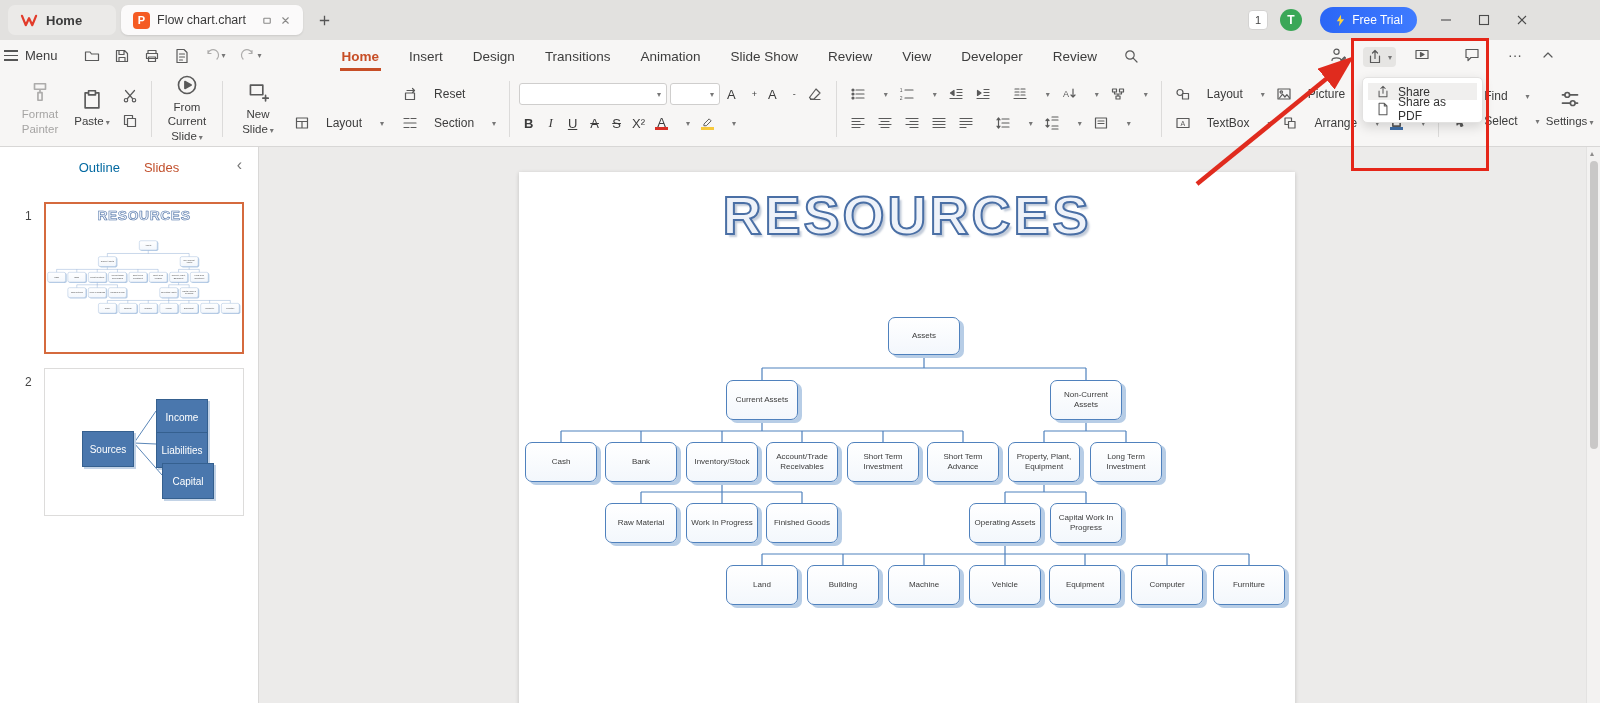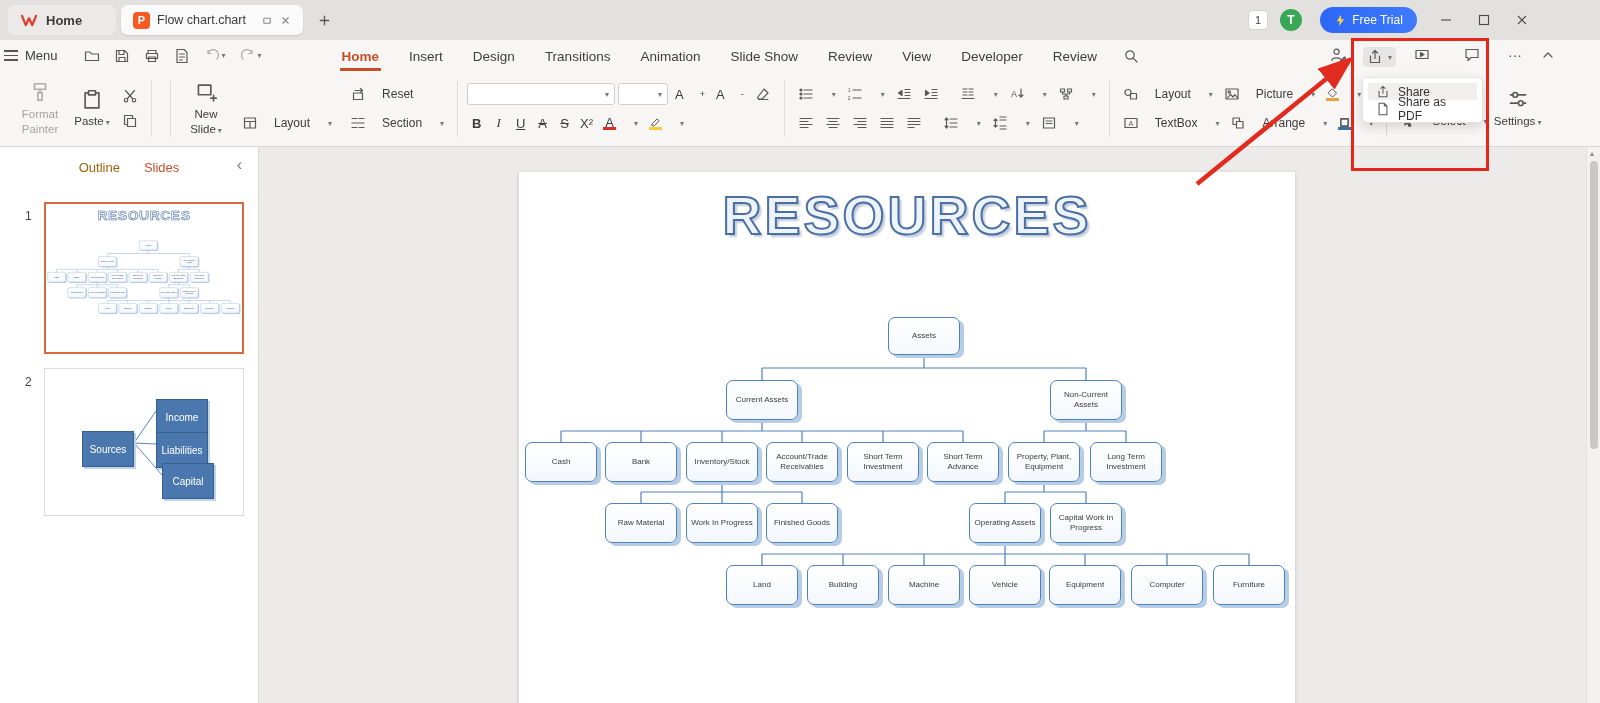--- a/index.html
+++ b/index.html
@@ -62,21 +62,21 @@
 
 .share-dropdown{position:absolute;left:1362px;top:77px;width:121px;background:#fff;border:1px solid #e3e2e1;border-radius:5px;box-shadow:0 4px 12px rgba(0,0,0,.14);z-index:55;padding:5px}
 .share-item{height:17px;display:flex;align-items:center;gap:8px;padding:0 8px;border-radius:0;font-size:12px;color:#333}
 .share-item.hovered{background:#f0efee}
 .red-box{position:absolute;left:1351px;top:38px;width:138px;height:133px;border:3px solid #e52619;z-index:70;pointer-events:none}
 .arrow-svg{position:absolute;left:1155px;top:48px;width:230px;height:145px;z-index:69;pointer-events:none}
 
 
 .sidebar{position:absolute;left:0;top:147px;width:259px;height:556px;background:#fff;border-right:1px solid #d9d8d7;z-index:5}
 .panel-tabs{height:40px;display:flex;align-items:center;justify-content:center;gap:24px;position:relative;font-size:13px}
-.ptab{color:#a16207}
+.ptab{color:#0369a1}
 .ptab.active{color:#c2512e}
 .collapse{position:absolute;right:16px;top:9px;color:#777;font-size:16px}
 .snum{position:absolute;left:25px;font-size:12px;color:#444}
 .thumb{position:absolute;left:44px;background:#fff}
 .thumb1{top:55px;width:200px;height:152px;border:2px solid #d56a3e}
 .thumb2{top:221px;width:200px;height:148px;border:1px solid #dddcdb}
 .thumb-viewport{position:absolute;inset:0;overflow:hidden;background:#fff}
 .thumb-viewport .slide-surface{transform:scale(.2525);transform-origin:0 0}
 .s2-box{position:absolute;width:52px;height:36px;background:#4a77ad;border:1px solid #35608f;color:#fff;font-size:10px;display:flex;align-items:center;justify-content:center;border-radius:0;box-shadow:2px 2px 0 #c3d3e6}
 .s2-lines{position:absolute;inset:0;width:100%;height:100%}
@@ -241,20 +241,27 @@
         </svg>
       </div>
     <div class="sbtn">
         <svg class="ic" viewBox="0 0 16 16">
           <path d="M2.5 2.5h8v3 M2.5 2.5v9h3 M5.5 5.5h8v8h-8z"></path>
         </svg>
       </div>
   </div>
   <div class="vdiv"></div>
 
+  <div class="bigbtn" style="max-width:84px">
+    <svg class="ic icL" viewBox="0 0 16 16">
+        <circle cx="8" cy="8" r="6.2"></circle>
+        <path d="M6.5 5.5L11 8L6.5 10.5Z" fill="#5a5a5a"></path>
+      </svg>
+    <span class="blab"><span>From Current Slide</span><span class="dd">▾</span></span>
+  </div>
   <div class="vdiv"></div>
 
   <div class="bigbtn">
     <svg class="ic icL" viewBox="0 0 16 16">
         <path d="M2.5 3h9v7h-9z M13.5 10.5v4 M11.5 12.5h4"></path>
       </svg>
     <span class="blab" style="max-width:40px"><span>New Slide</span><span class="dd">▾</span></span>
   </div>
   <div class="grid2">
     <span></span>

